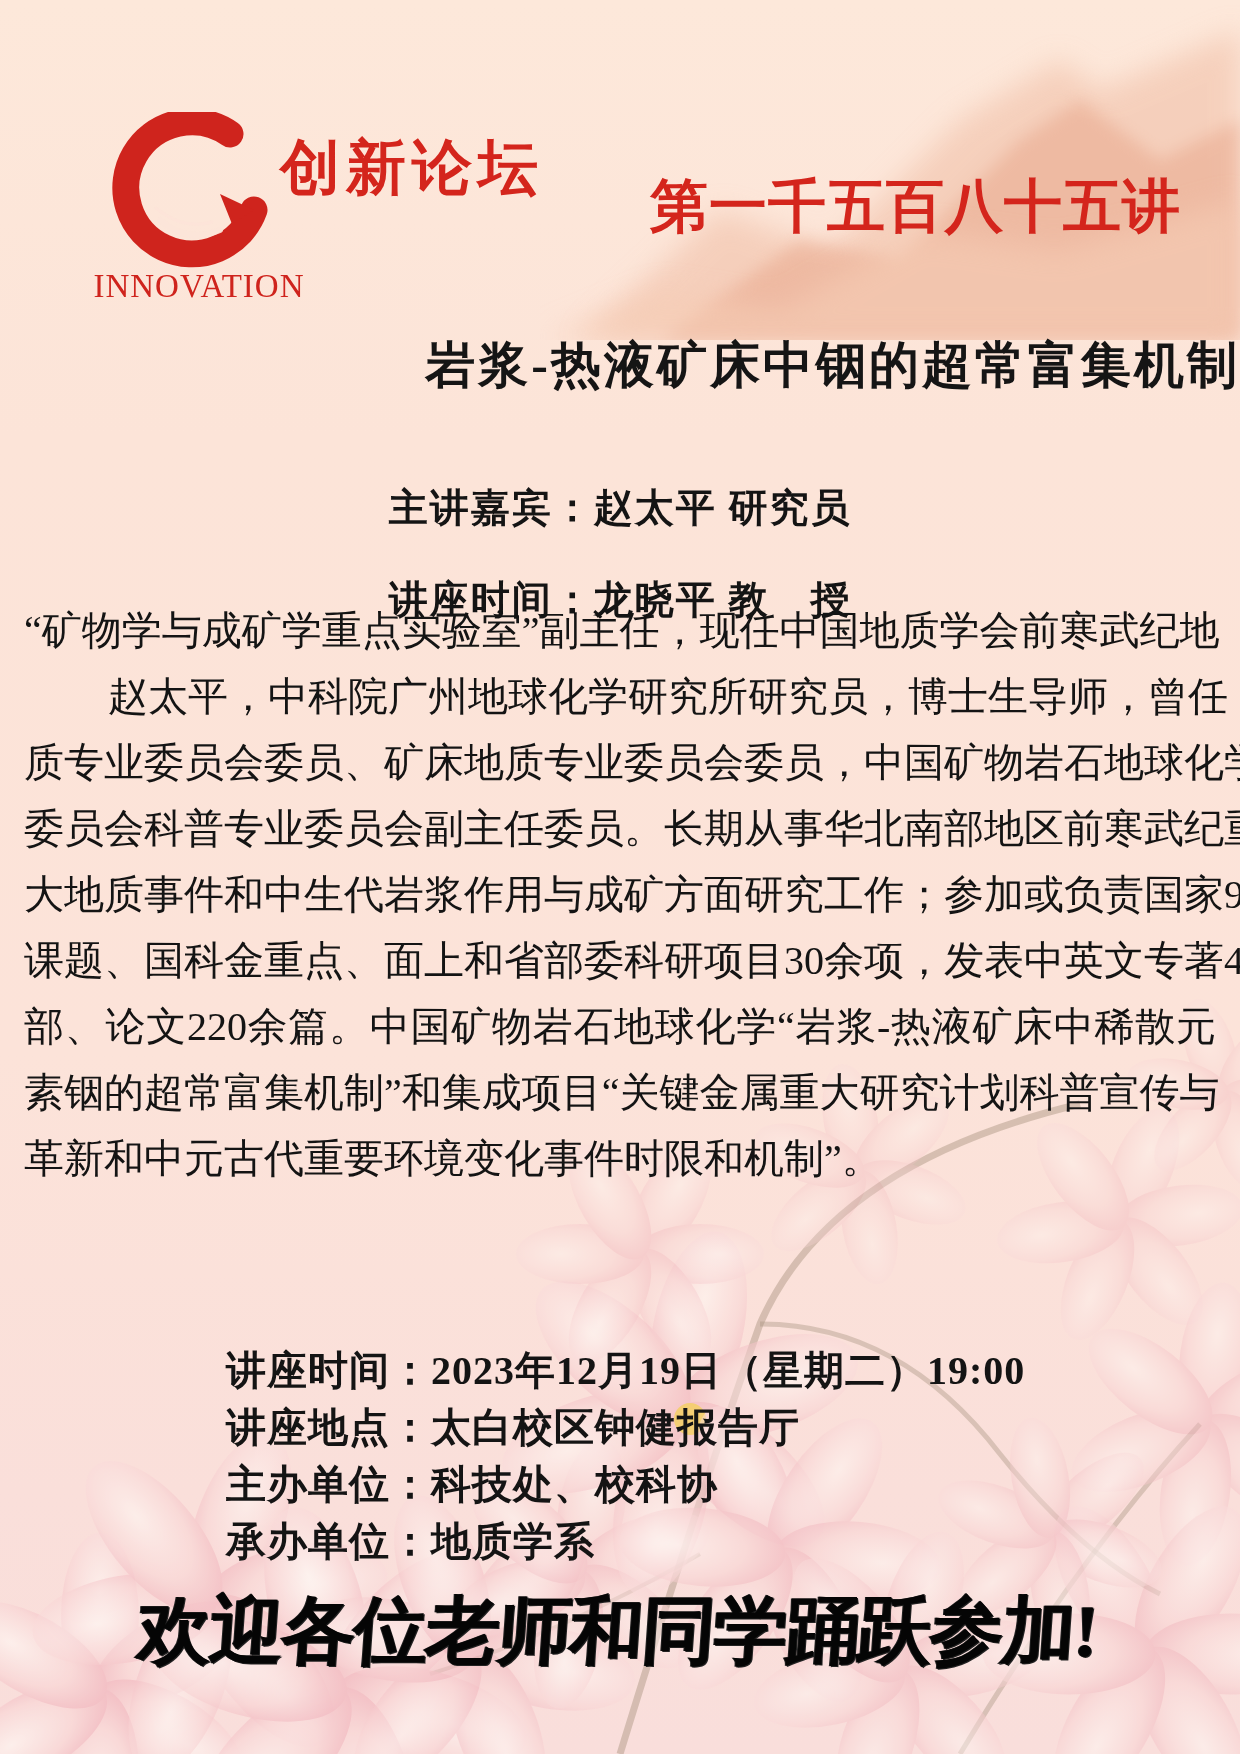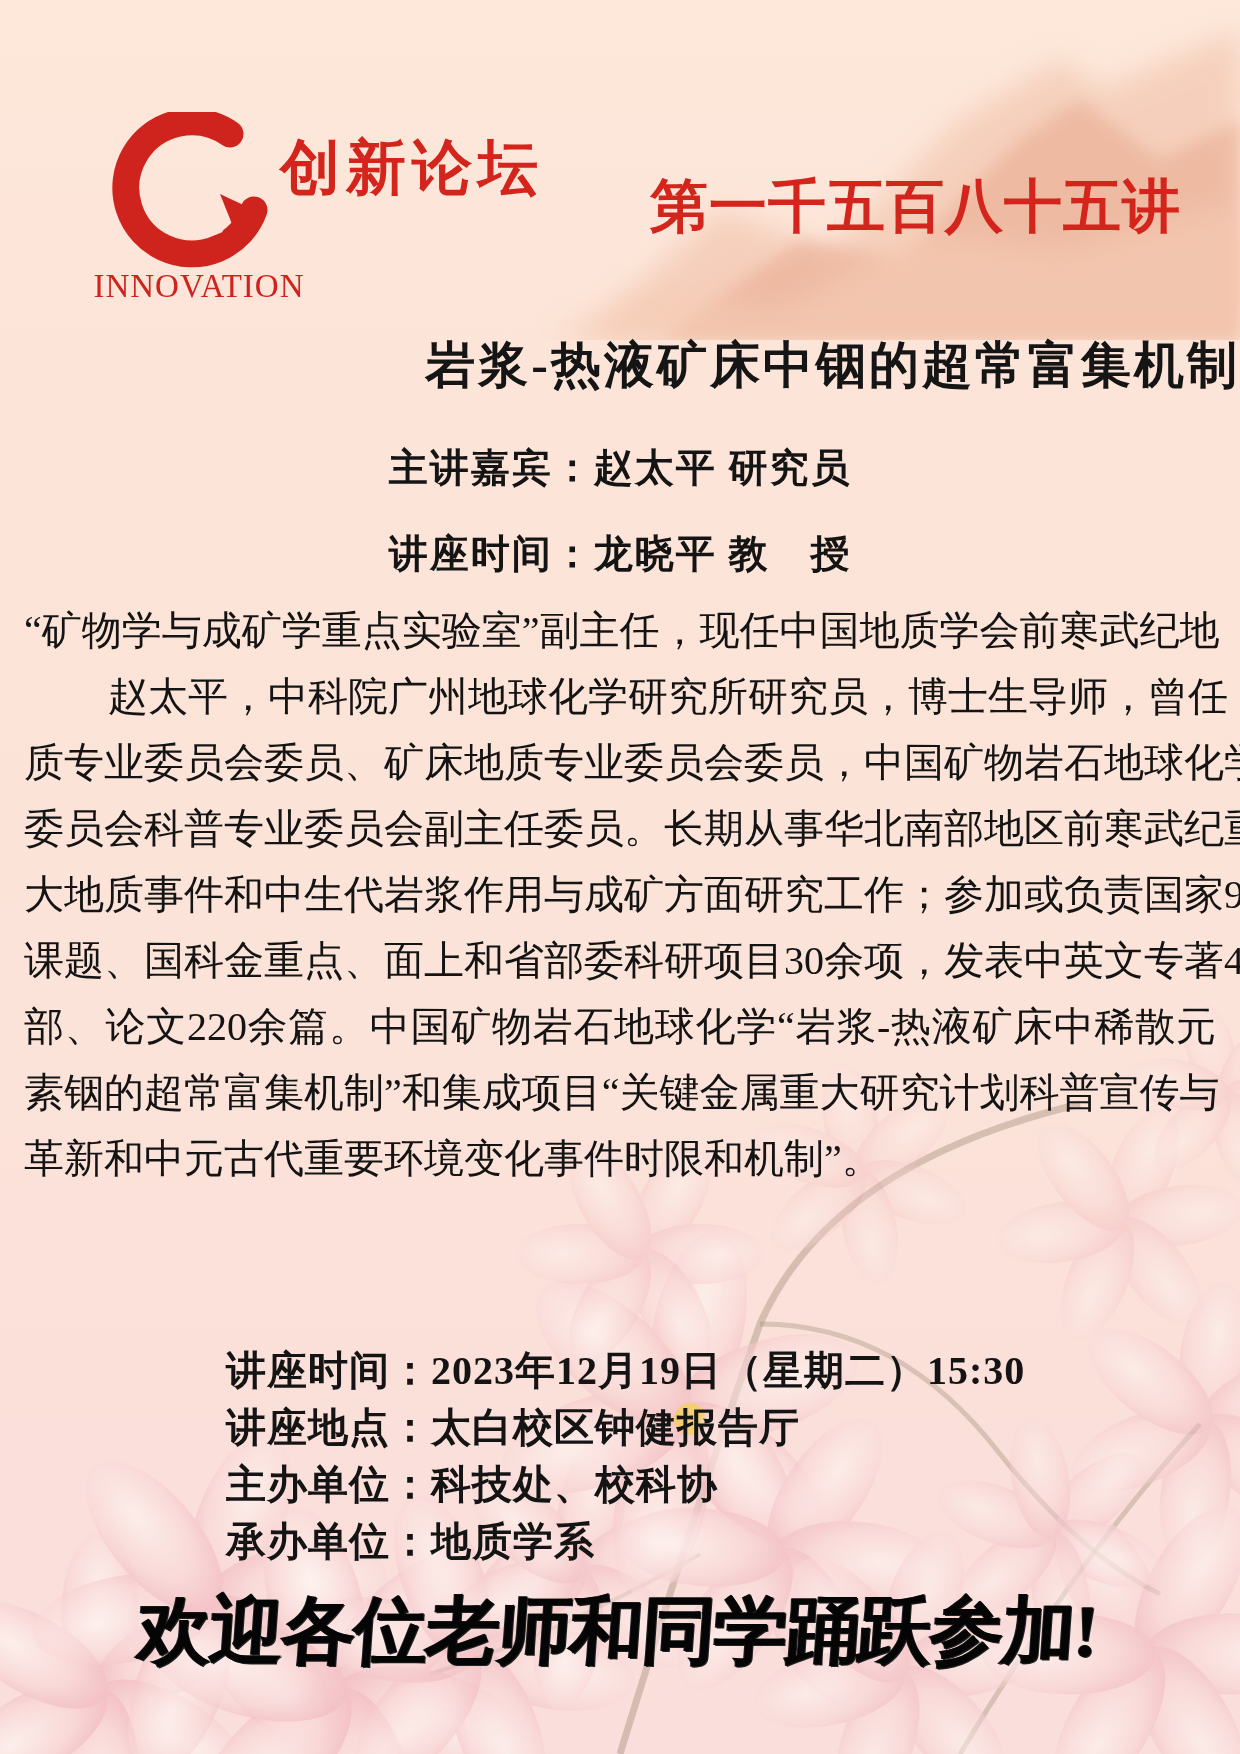--- a/index.html
+++ b/index.html
@@ -33,21 +33,21 @@
     color:#d4251c;font-size:58px;font-weight:700;letter-spacing:1px;
     font-family:Liberation Sans, sans-serif;
   }
 
   
   .lecture-title{
     position:absolute;left:0;top:332px;width:100%;
     text-align:right;font-size:50px;font-weight:700;letter-spacing:3px;color:#151515;
   }
   .speakers{position:absolute;left:0;top:442px;width:100%;text-align:center;}
-  .speaker-line{font-size:39px;font-weight:700;line-height:52px;margin-bottom:34px;letter-spacing:2px;}
+  .speaker-line{font-size:39px;font-weight:700;line-height:52px;margin-bottom:34px;letter-spacing:2px;margin-top:40px;}
 
   
   .bio{position:absolute;left:24px;top:598px;width:1192px;font-size:40px;line-height:66px;}
   .bio-line{text-align:justify;text-align-last:justify;white-space:nowrap;}
   .bio-line.first{padding-left:84px;}
   .bio-line.last{text-align-last:left;}
 
   
   .info{position:absolute;left:226px;top:1342px;}
   .info-line{font-size:40px;font-weight:700;line-height:57px;letter-spacing:1px;}
@@ -147,21 +147,21 @@
       <div class="bio-line">质专业委员会委员、矿床地质专业委员会委员，中国矿物岩石地球化学</div>
       <div class="bio-line">委员会科普专业委员会副主任委员。长期从事华北南部地区前寒武纪重</div>
       <div class="bio-line">大地质事件和中生代岩浆作用与成矿方面研究工作；参加或负责国家973</div>
       <div class="bio-line">课题、国科金重点、面上和省部委科研项目30余项，发表中英文专著4</div>
       <div class="bio-line">部、论文220余篇。中国矿物岩石地球化学“岩浆-热液矿床中稀散元</div>
       <div class="bio-line">素铟的超常富集机制”和集成项目“关键金属重大研究计划科普宣传与</div>
       <div class="bio-line last">革新和中元古代重要环境变化事件时限和机制”。</div>
     </div>
 
     <div class="info">
-      <div class="info-line"><span>讲座时间：</span><span>2023年12月19日（星期二）15:30</span></div>
+      <div class="info-line"><span>讲座时间：</span><span>2023年12月19日（星期二）19:00</span></div>
       <div class="info-line"><span>讲座地点：</span><span>太白校区钟健报告厅</span></div>
       <div class="info-line"><span>主办单位：</span><span>科技处、校科协</span></div>
       <div class="info-line"><span>承办单位：</span><span>地质学系</span></div>
     </div>
 
     <div class="welcome">欢迎各位老师和同学踊跃参加!</div>
 
   </div>
 </div>
 

